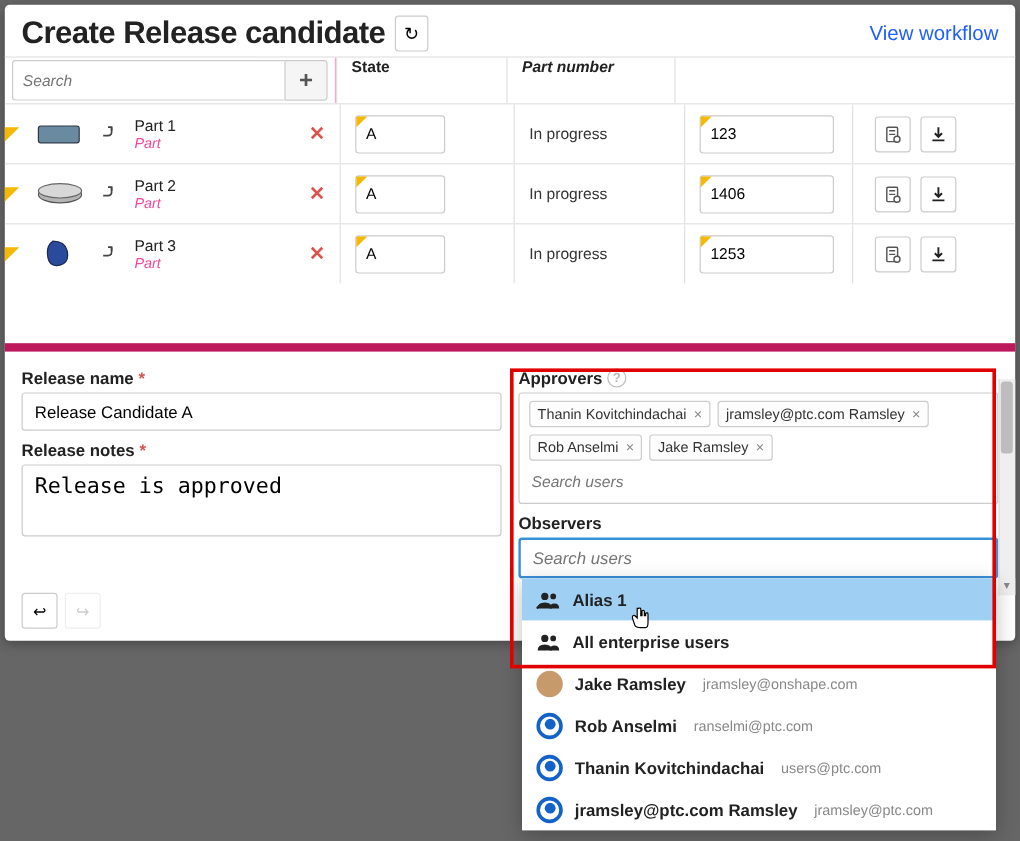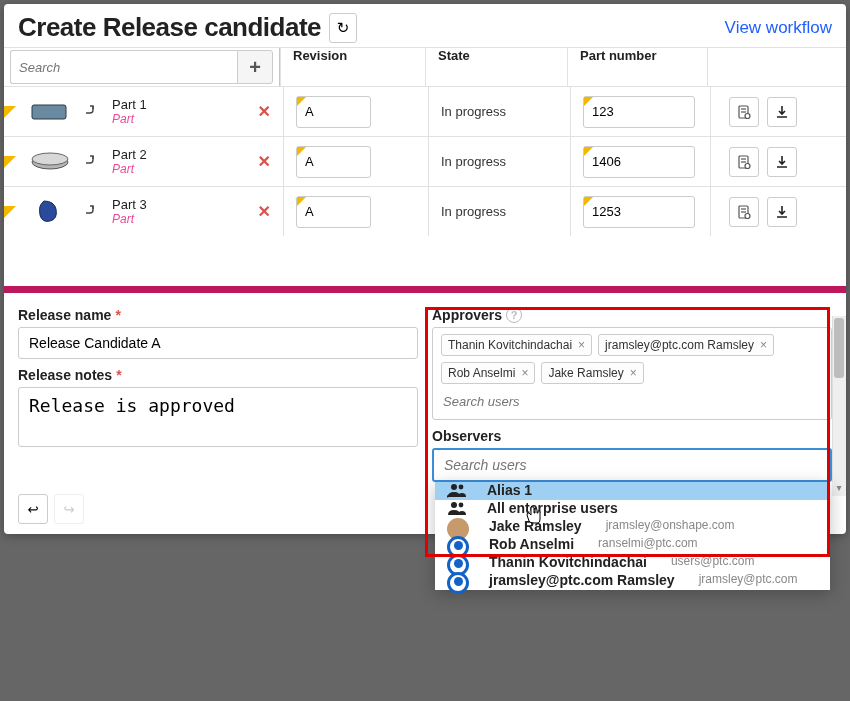--- a/index.html
+++ b/index.html
@@ -57,21 +57,21 @@
   .table-area { border-top: 1px solid #e1e1e1; }
   .thead {
     display: flex;
     font-weight: 600;
     color: #222;
     height: 38px;
     align-items: center;
   }
   .col-rev  { width: 145px; padding-left: 12px; }
   .col-state{ width: 142px; padding-left: 12px; }
-  .col-pn   { width: 140px; padding-left: 12px; }
+  .col-pn   { width: 140px; padding-left: 12px; font-style: italic; }
   .col-act  { width: 120px; display:flex; gap:8px; padding-left:18px; align-items:center; }
   .search-wrap {
     display:flex; width:276px;
     border-right: 1px solid #f9a8d4;
     height: 38px;
     justify-content: space-between;
   }
   .search-inp {
     flex:1;
     border: 1px solid #ccc;
@@ -211,22 +211,22 @@
   .scrollbar-arrow { position:absolute; right:0; width:14px; height:14px; background:#efefef; font-size:10px; text-align:center; color:#888; bottom:0;}
   .dropdown {
     position:absolute;
     left:435px; top:482px;
     width:395px;
     background:#fff;
     box-shadow: 0 4px 16px rgba(0,0,0,0.25);
     z-index:10;
   }
   .dd-item {
-    height:18px; display:flex; 
-    padding:0 12px; gap:20px; font-size:14px;
+    height:35px; display:flex; align-items:center;
+    padding:0 12px; gap:10px; font-size:14px;
     cursor:pointer;
   }
   .dd-item.hov { background:#9fcff2; }
   .dd-group-icon { width:20px; display:flex; justify-content:center; color:#222; }
   .avatar { width:22px; height:22px; border-radius:50%; background:#ddd; flex-shrink:0; }
   .avatar.ring { background:#fff; border:3px solid #1262c7; position:relative; }
   .avatar.ring::after { content:""; position:absolute; width:9px; height:9px; background:#1262c7; border-radius:50%; left:3.5px; top:2px; }
   .dd-name { font-weight:600; color:#222; }
   .dd-email { color:#888; font-size:12px; margin-left:4px; }
   .cursor-hand {
@@ -252,21 +252,20 @@
   </div>
 
   <div class="table-area">
     <div class="thead">
       <div class="search-wrap">
         <input class="search-inp" placeholder="Search" style="">
         <button class="add-btn">
           <span>+</span>
         </button>
       </div>
-      <div class="col-rev divider">Revision</div>
       <div class="col-state divider">State</div>
       <div class="col-pn divider">Part number</div>
       <div class="col-act divider"></div>
     </div>
 
     <div class="trow">
       <div class="flag"></div>
       <div class="part-cell">
         <div class="thumb">
           <svg width="44" height="26" viewBox="0 0 44 26">

